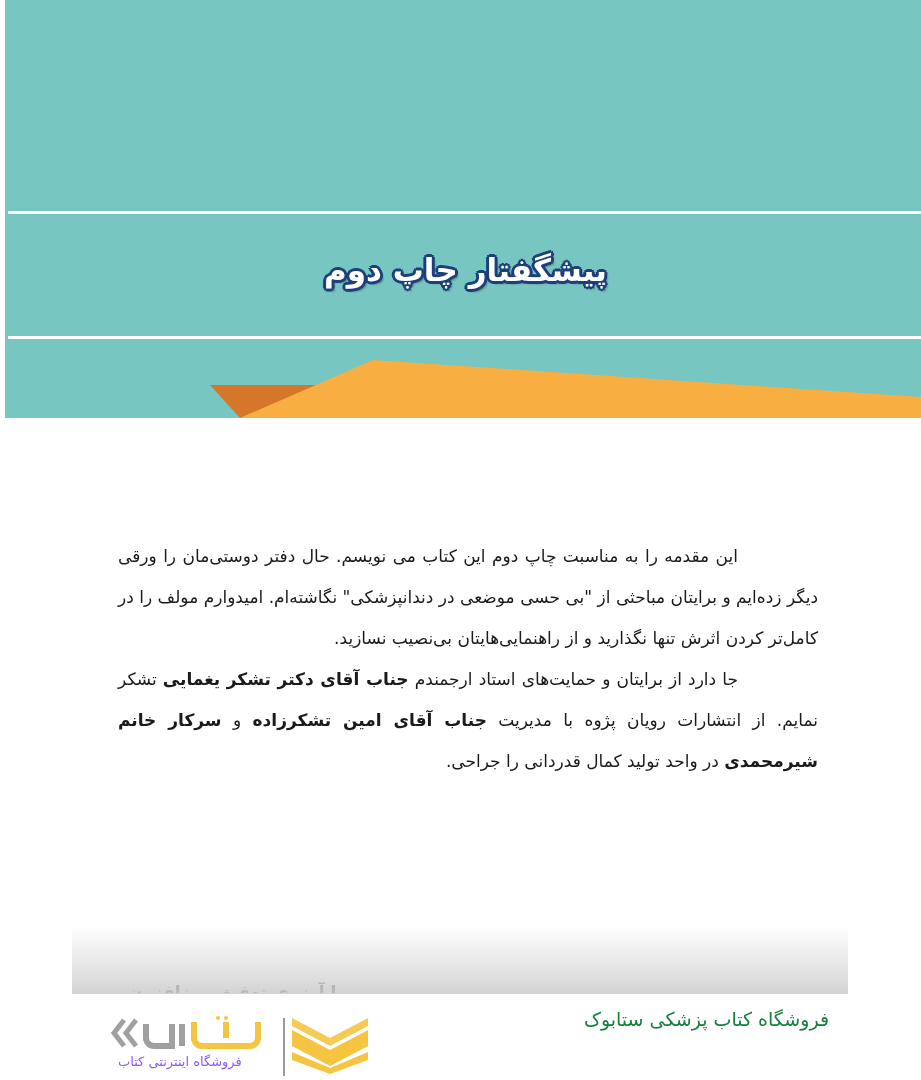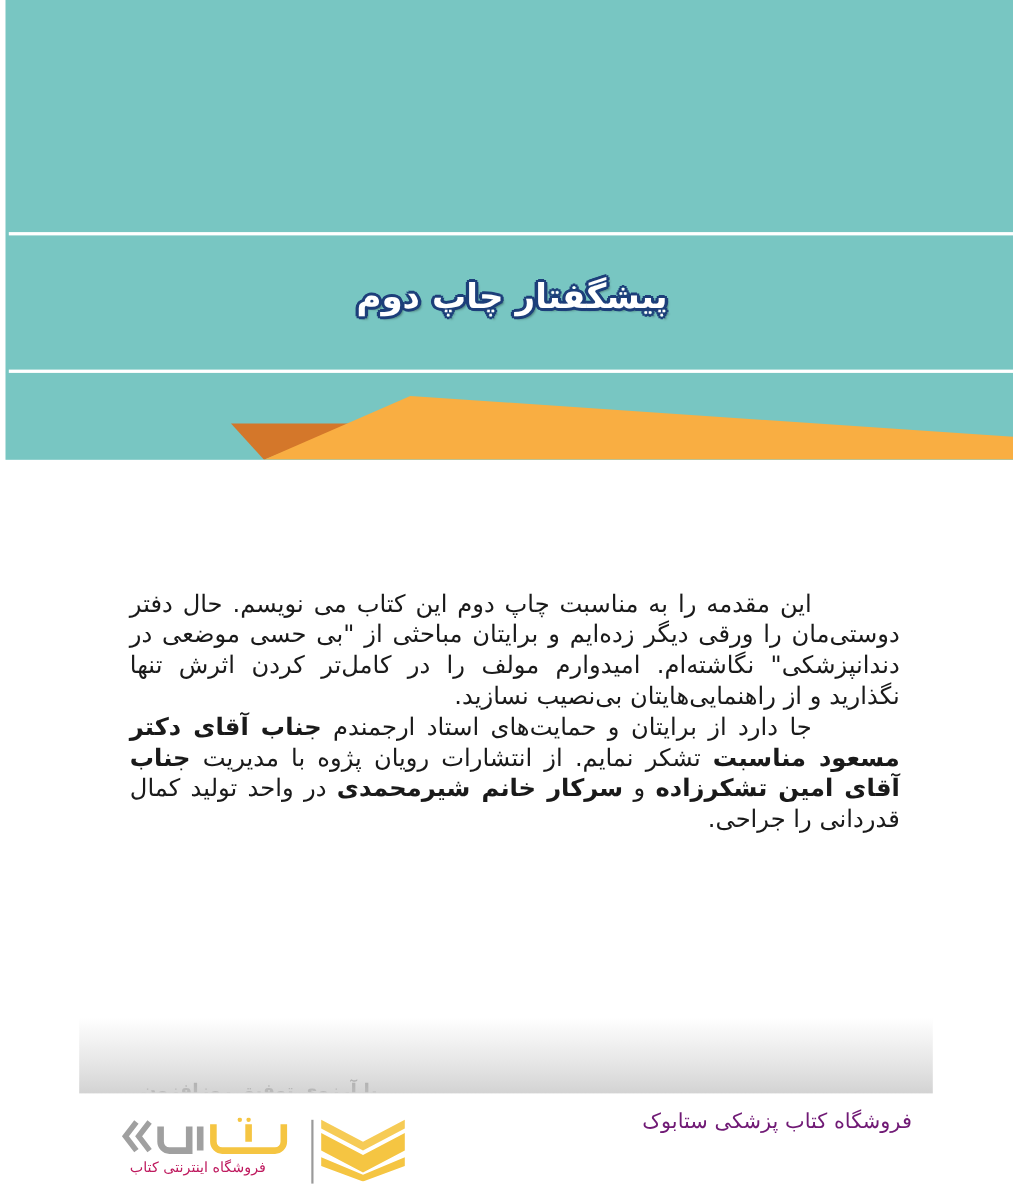--- a/index.html
+++ b/index.html
@@ -25,21 +25,21 @@
     text-shadow:
       -2px -2px 0 #1d3f7a, 2px -2px 0 #1d3f7a, -2px 2px 0 #1d3f7a, 2px 2px 0 #1d3f7a,
       0 -3px 0 #1d3f7a, 0 3px 0 #1d3f7a, -3px 0 0 #1d3f7a, 3px 0 0 #1d3f7a,
       3px 3px 2px rgba(0,0,0,0.35);
     padding-left: 5px;
   }
   .shapes { position: absolute; left: 0; top: 0; }
   .body-text {
     position: absolute; left: 118px; top: 536px; width: 700px;
     direction: rtl; text-align: justify;
-    font-family: "DejaVu Sans", sans-serif; font-size: 22px; line-height: 28px;
+    font-family: "DejaVu Sans", sans-serif; font-size: 17px; line-height: 41px;
     color: #1a1a1a;
   }
   .body-text p { margin: 0; text-indent: 80px; }
   .body-text b { font-weight: bold; }
   .fade {
     position: absolute; left: 72px; top: 925px; width: 776px; height: 70px;
     background: linear-gradient(to bottom, rgba(255,255,255,0) 0%, rgba(215,215,215,0.75) 70%, rgba(205,205,205,0.9) 100%);
     pointer-events: none;
   }
   .clipped-line {
@@ -48,55 +48,55 @@
   }
   .clipped-line span {
     display: block; font-weight: bold; font-size: 17px; line-height: 34px; color: #222;
     text-align: left; padding-left: 10px;
   }
   .footer {
     position: absolute; left: 0; top: 994px; width: 921px; height: 86px; background: #ffffff;
   }
   .store-name {
     position: absolute; right: 92px; top: 14px; direction: rtl;
-    font-family: "DejaVu Sans", sans-serif; font-size: 19px; color: #701a75;
+    font-family: "DejaVu Sans", sans-serif; font-size: 19px; color: #15803d;
   }
   .store-url {
     position: absolute; left: 474px; top: 48px;
     font-family: "DejaVu Sans", sans-serif; font-size: 22px; letter-spacing: 6.5px; color: #111;
   }
   .store-url .acc { color: #f5c21b; }
   .logo-mark { position: absolute; left: 290px; top: 22px; }
   .logo-divider {
     position: absolute; left: 283px; top: 24px; width: 2px; height: 58px; background: #9a9a9a;
   }
   .logo-word {
     position: absolute; left: 110px; top: 22px; width: 168px; height: 36px;
   }
   .logo-sub {
     position: absolute; left: 118px; top: 60px; direction: rtl;
-    font-size: 13px; color: #be185d; font-family: "DejaVu Sans", sans-serif;
+    font-size: 13px; color: #8b5cf6; font-family: "DejaVu Sans", sans-serif;
   }
 </style>
 </head>
 <body>
 
 <div class="header">
   <div class="hline l1"></div>
   <div class="hline l2"></div>
   <div class="title">پیشگفتار چاپ دوم</div>
   <svg class="shapes" width="916" height="418">
     <polygon points="205,385 318,385 235,418" fill="#d4772a"></polygon>
     <polygon points="235,418 368,360 916,397 916,418" fill="#f9ae42"></polygon>
   </svg>
 </div>
 
 <div class="body-text">
   <p><span>این مقدمه را به مناسبت چاپ دوم این کتاب می نویسم. حال دفتر دوستی‌مان را ورقی دیگر زده‌ایم و برایتان مباحثی از "بی حسی موضعی در دندانپزشکی" نگاشته‌ام. امیدوارم مولف را در کامل‌تر کردن اثرش تنها نگذارید و از راهنمایی‌هایتان بی‌نصیب نسازید.</span></p>
-  <p><span>جا دارد از برایتان و حمایت‌های استاد ارجمندم </span><b>جناب آقای دکتر مسعود مناسبت</b><span> تشکر نمایم. از انتشارات رویان پژوه با مدیریت </span><b>جناب آقای امین تشکر‌زاده</b><span> و </span><b>سرکار خانم شیرمحمدی</b><span> در واحد تولید کمال قدردانی را جراحی.</span></p>
+  <p><span>جا دارد از برایتان و حمایت‌های استاد ارجمندم </span><b>جناب آقای دکتر تشکر یغمایی</b><span> تشکر نمایم. از انتشارات رویان پژوه با مدیریت </span><b>جناب آقای امین تشکر‌زاده</b><span> و </span><b>سرکار خانم شیرمحمدی</b><span> در واحد تولید کمال قدردانی را جراحی.</span></p>
 </div>
 
 <div class="clipped-line">
   <span>با آرزوی توفیق روزافزون</span>
 </div>
 <div class="fade"></div>
 
 <div class="footer">
   <div class="logo-word">
     <svg width="168" height="36">

